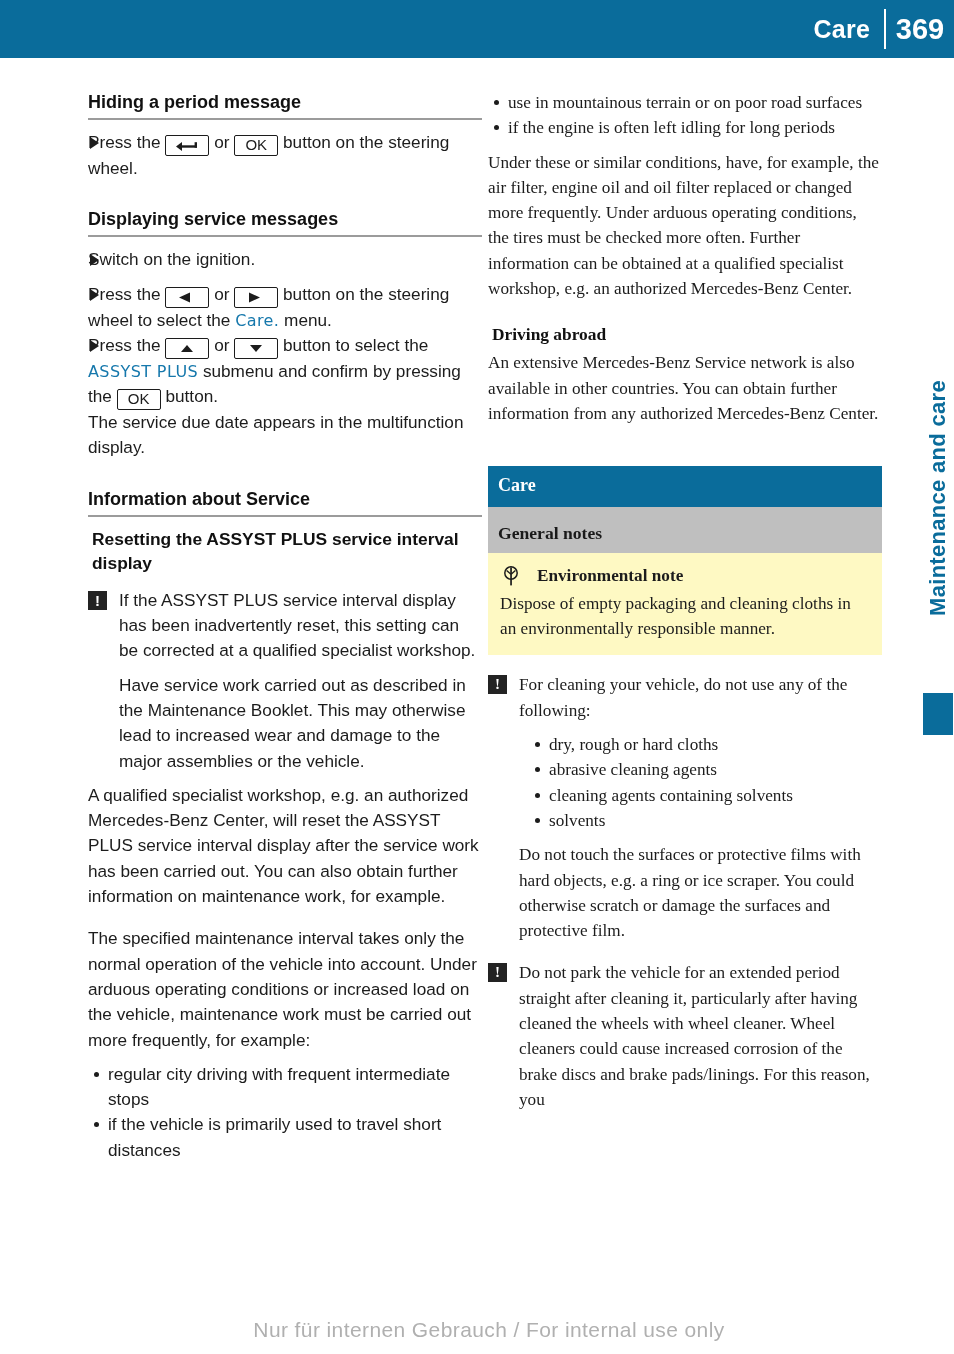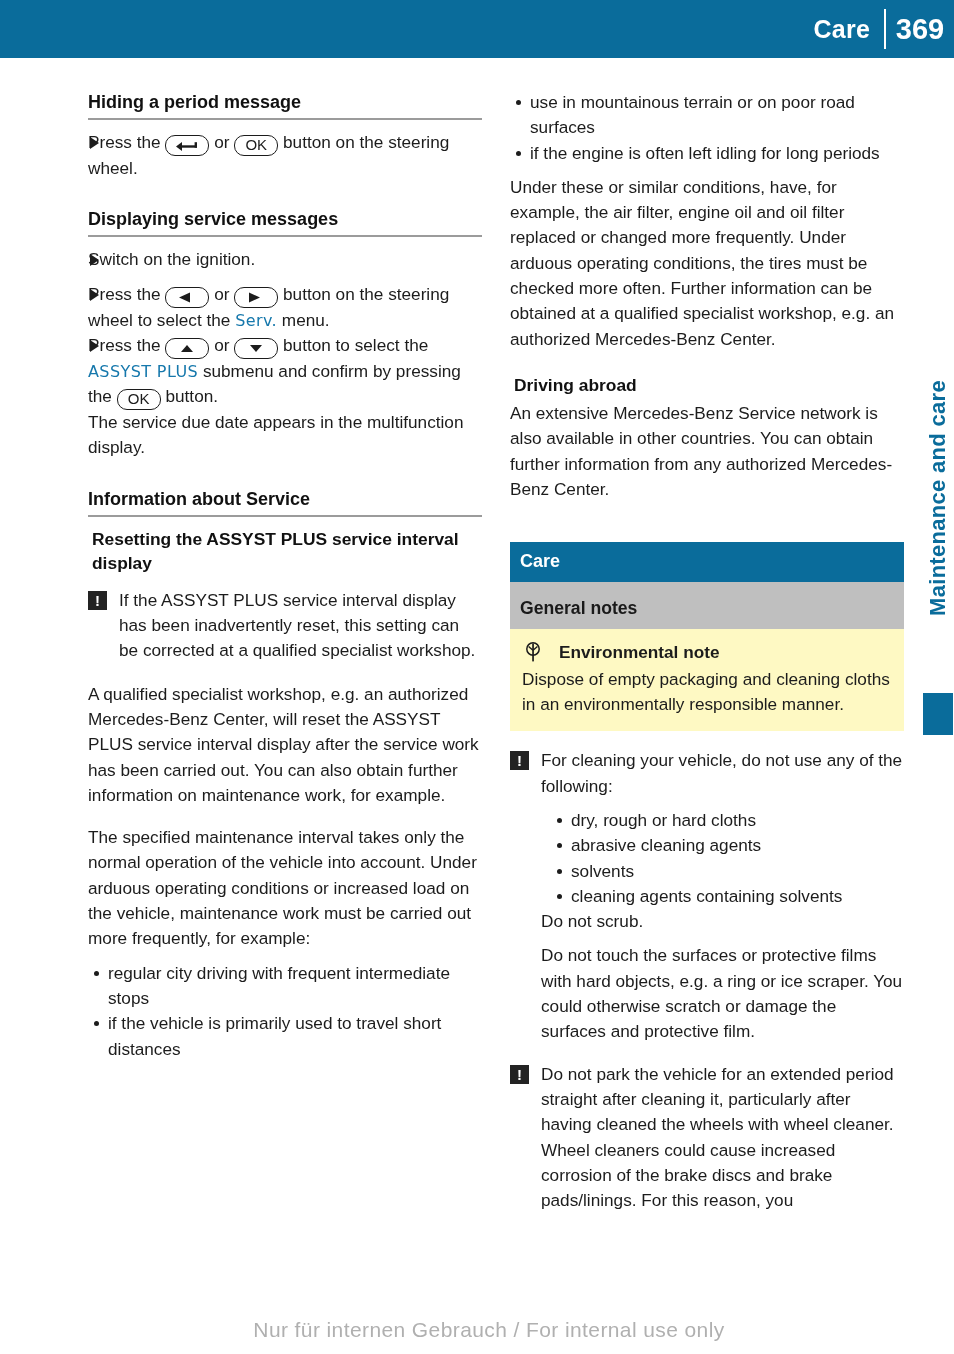--- a/index.html
+++ b/index.html
@@ -80,21 +80,21 @@
   
   .col {
     position: absolute;
     top: 90px;
     width: 394px;
     font-size: 17.2px;
     line-height: 25.3px;
     color: #1c1c1c;
   }
   .col-left  { left: 88px; }
-  .col-right { left: 510px; }
+  .col-right { left: 488px; font-family: Liberation Serif, serif; }
 
   
   h2.section-title {
     font-size: 18px;
     font-weight: bold;
     margin: 0 0 4px 0;
     padding: 0;
     line-height: 24px;
     color: #111111;
   }
@@ -174,21 +174,21 @@
     font-weight: bold;
     line-height: 19px;
     text-align: center;
   }
   .note-body { margin-left: 0; }
 
   
   .key {
     display: inline-block;
     border: 1.6px solid #1c1c1c;
-    border-radius: 10px;
+    border-radius: 2px;
     min-width: 30px;
     height: 19px;
     line-height: 18px;
     padding: 0 6px;
     font-size: 15px;
     font-weight: normal;
     text-align: center;
     vertical-align: -2px;
     box-sizing: content-box;
     background: #ffffff;
@@ -309,21 +309,21 @@
         <path d="M16 0.5 L5 5.5 L16 10.5 Z" fill="#1c1c1c"></path>
       </svg>
     </span>
     <span>or</span>
     <span class="key">
       <svg width="26" height="11" viewBox="0 0 26 11" aria-hidden="true">
         <path d="M6 0.5 L17 5.5 L6 10.5 Z" fill="#1c1c1c"></path>
       </svg>
     </span>
     <span>button on the steering wheel to select the</span>
-    <span class="disp">Serv.</span>
+    <span class="disp">Care.</span>
     <span>menu.</span>
   </p>
 
   <p class="step para">
     <span class="tri"></span>
     <span>Press the</span>
     <span class="key">
       <svg width="26" height="11" viewBox="0 0 26 11" aria-hidden="true">
         <path d="M7 9 L13 2 L19 9 Z" fill="#1c1c1c"></path>
       </svg>
@@ -349,20 +349,21 @@
   <hr class="rule">
 
   <h3 class="sub-title">Resetting the ASSYST PLUS service interval display</h3>
 
   <div class="gap-s"></div>
 
   <div class="note">
     <span class="warn-icon">!</span>
     <p class="para note-body">If the ASSYST PLUS service interval display has been inadvertently reset, this setting can be corrected at a qualified specialist workshop.</p>
     <div class="gap-s"></div>
+    <p class="para note-body">Have service work carried out as described in the Maintenance Booklet. This may otherwise lead to increased wear and damage to the major assemblies or the vehicle.</p>
   </div>
 
   <div class="gap-s"></div>
 
   <p class="para">A qualified specialist workshop, e.g. an authorized Mercedes-Benz Center, will reset the ASSYST PLUS service interval display after the service work has been carried out. You can also obtain further information on maintenance work, for example.</p>
 
   <div class="gap-m"></div>
 
 
   <p class="para">The specified maintenance interval takes only the normal operation of the vehicle into account. Under arduous operating conditions or increased load on the vehicle, maintenance work must be carried out more frequently, for example:</p>
@@ -415,24 +416,23 @@
 
   <div class="gap-m"></div>
 
   <div class="note">
     <span class="warn-icon">!</span>
     <p class="para note-body">For cleaning your vehicle, do not use any of the following:</p>
     <div class="gap-s"></div>
     <ul class="bullets indent">
       <li><span class="dot"></span><span>dry, rough or hard cloths</span></li>
       <li><span class="dot"></span><span>abrasive cleaning agents</span></li>
+      <li><span class="dot"></span><span>cleaning agents containing solvents</span></li>
       <li><span class="dot"></span><span>solvents</span></li>
-      <li><span class="dot"></span><span>cleaning agents containing solvents</span></li>
     </ul>
-    <p class="para note-body">Do not scrub.</p>
     <div class="gap-s"></div>
     <p class="para note-body">Do not touch the surfaces or protective films with hard objects, e.g. a ring or ice scraper. You could otherwise scratch or damage the surfaces and protective film.</p>
   </div>
 
   <div class="gap-m"></div>
 
   <div class="note">
     <span class="warn-icon">!</span>
     <p class="para note-body">Do not park the vehicle for an extended period straight after cleaning it, particularly after having cleaned the wheels with wheel cleaner. Wheel cleaners could cause increased corrosion of the brake discs and brake pads/linings. For this reason, you</p>
   </div>

